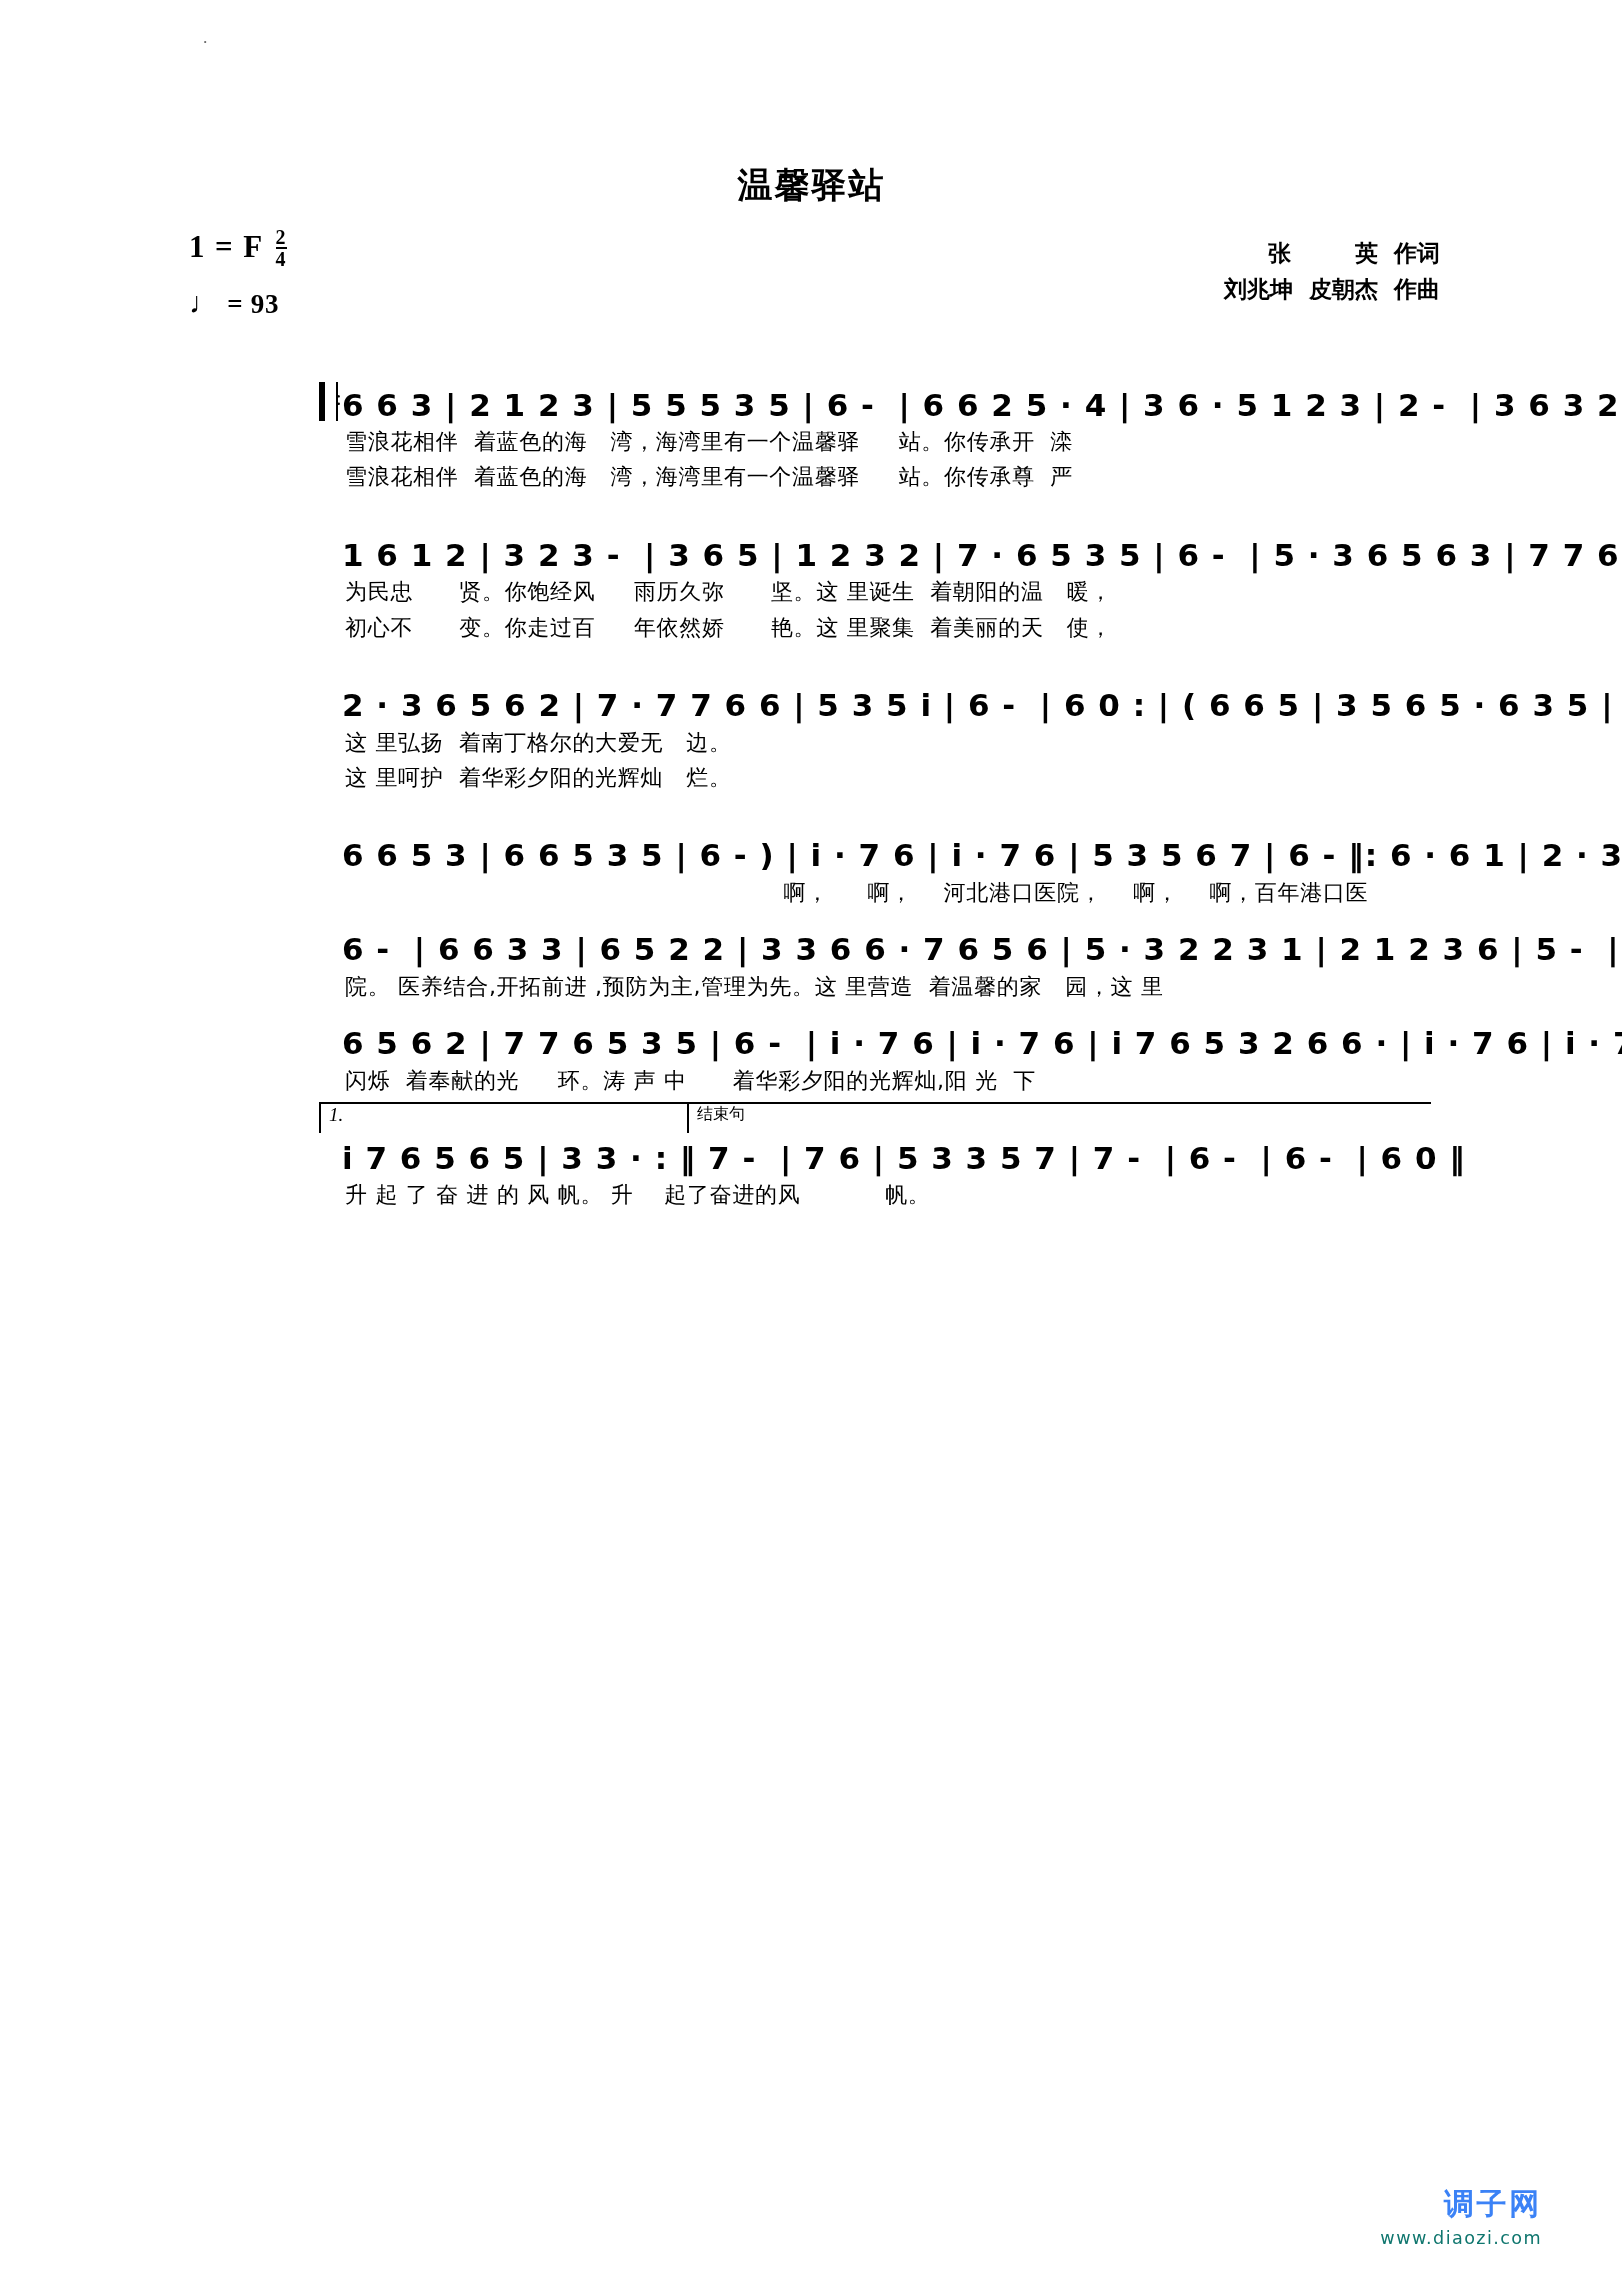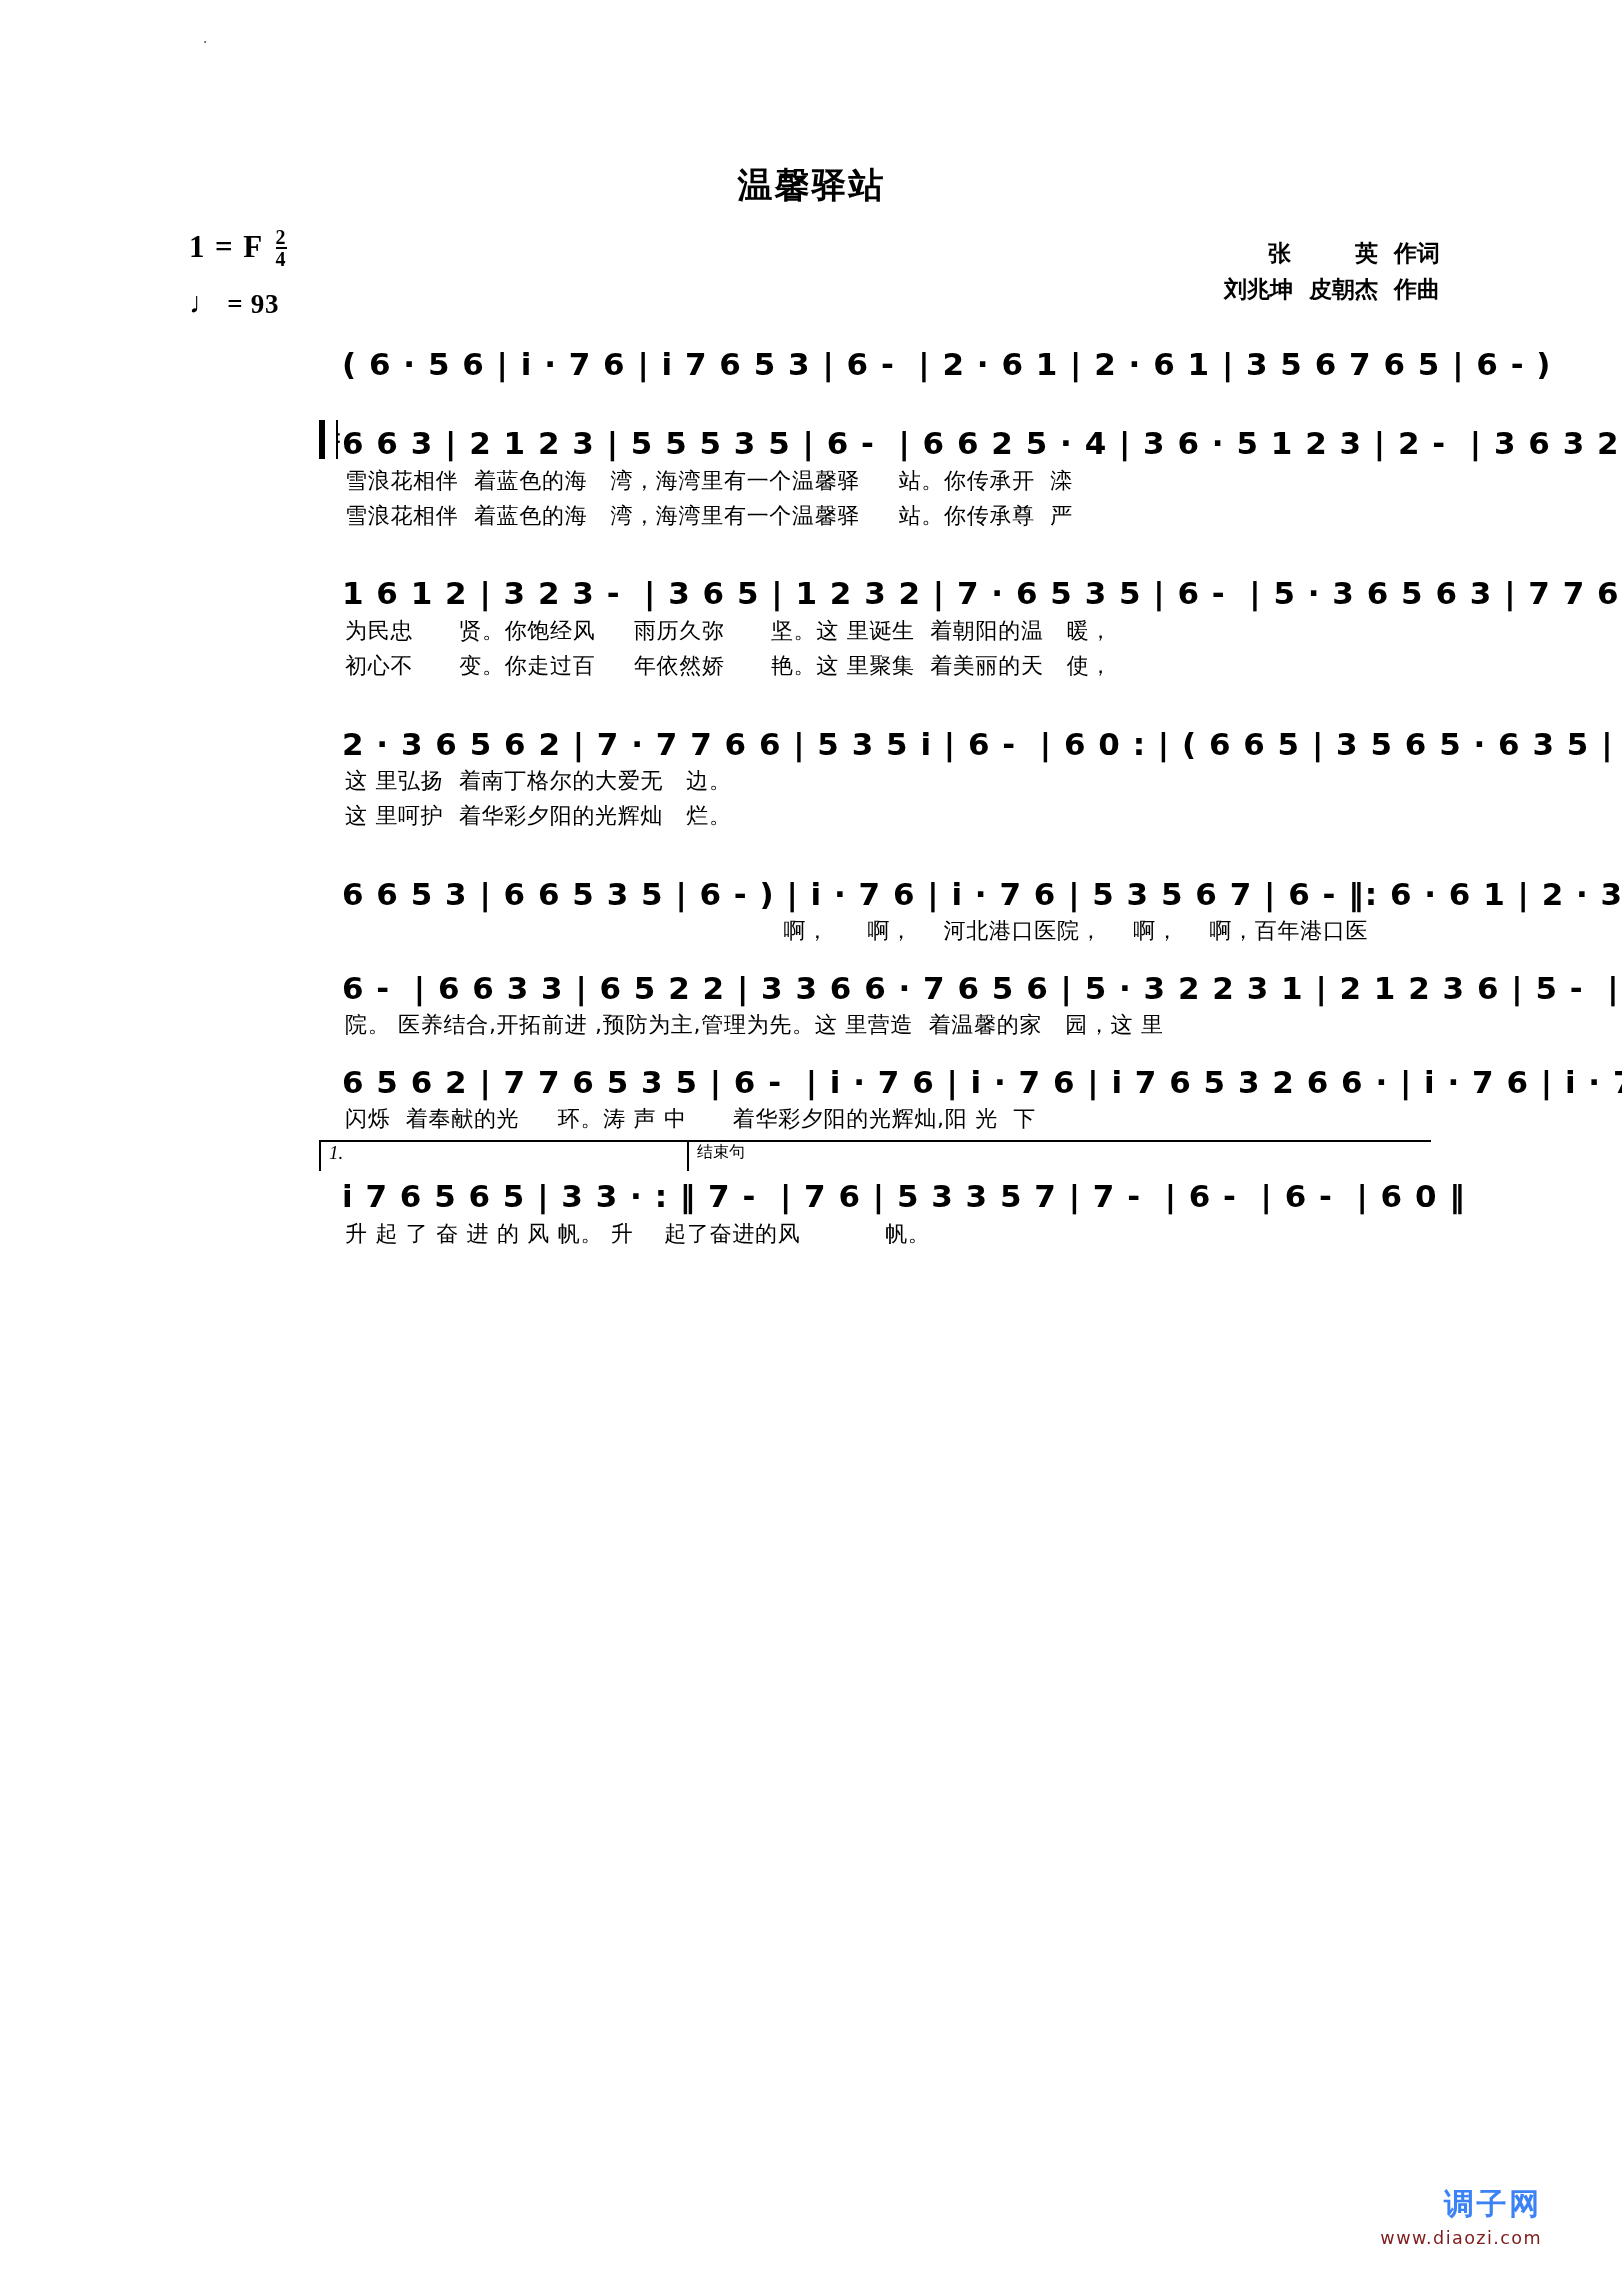--- a/index.html
+++ b/index.html
@@ -155,21 +155,21 @@
     font-family: "DejaVu Sans", sans-serif;
   }
   .wm-main {
     font-size: 30px;
     font-weight: bold;
     color: #3b82f6;
     letter-spacing: 2.7px;
   }
   .wm-sub {
     font-size: 17.6px;
-    color: #7f1d1d;
+    color: #0f766e;
     letter-spacing: 1.4px;
     margin-top: 2.7px;
   }
   .dot-mark {
     position: absolute;
     left: 203px;
     top: 27px;
     font-size: 17.6px;
     color: #666;
   }
@@ -196,23 +196,20 @@
         <span class="tempo-note">♩</span>
         <span>= 93</span>
       </div>
     </div>
     <div class="credits">
       <div class="c-line">张        英  作词</div>
       <div class="c-line">刘兆坤  皮朝杰  作曲</div>
     </div>
   </div>
 
-  <div class="system">
-    <div class="notes">( 6 · 5 6 | i · 7 6 | i 7 6 5 3 | 6 -  | 2 · 6 1 | 2 · 6 1 | 3 5 6 7 6 5 | 6 - )</div>
-  </div>
   <div class="sys-gap"></div>
 
   <div class="system">
     <div class="bracket"></div>
     <div class="repeat-dots">:</div>
     <div class="notes">6 6 3 | 2 1 2 3 | 5 5 5 3 5 | 6 -  | 6 6 2 5 · 4 | 3 6 · 5 1 2 3 | 2 -  | 3 6 3 2 3 2</div>
     <div class="lyrics">雪浪花相伴  着蓝色的海   湾，海湾里有一个温馨驿     站。你传承开  滦</div>
     <div class="lyrics">雪浪花相伴  着蓝色的海   湾，海湾里有一个温馨驿     站。你传承尊  严</div>
   </div>
   <div class="sys-gap"></div>

